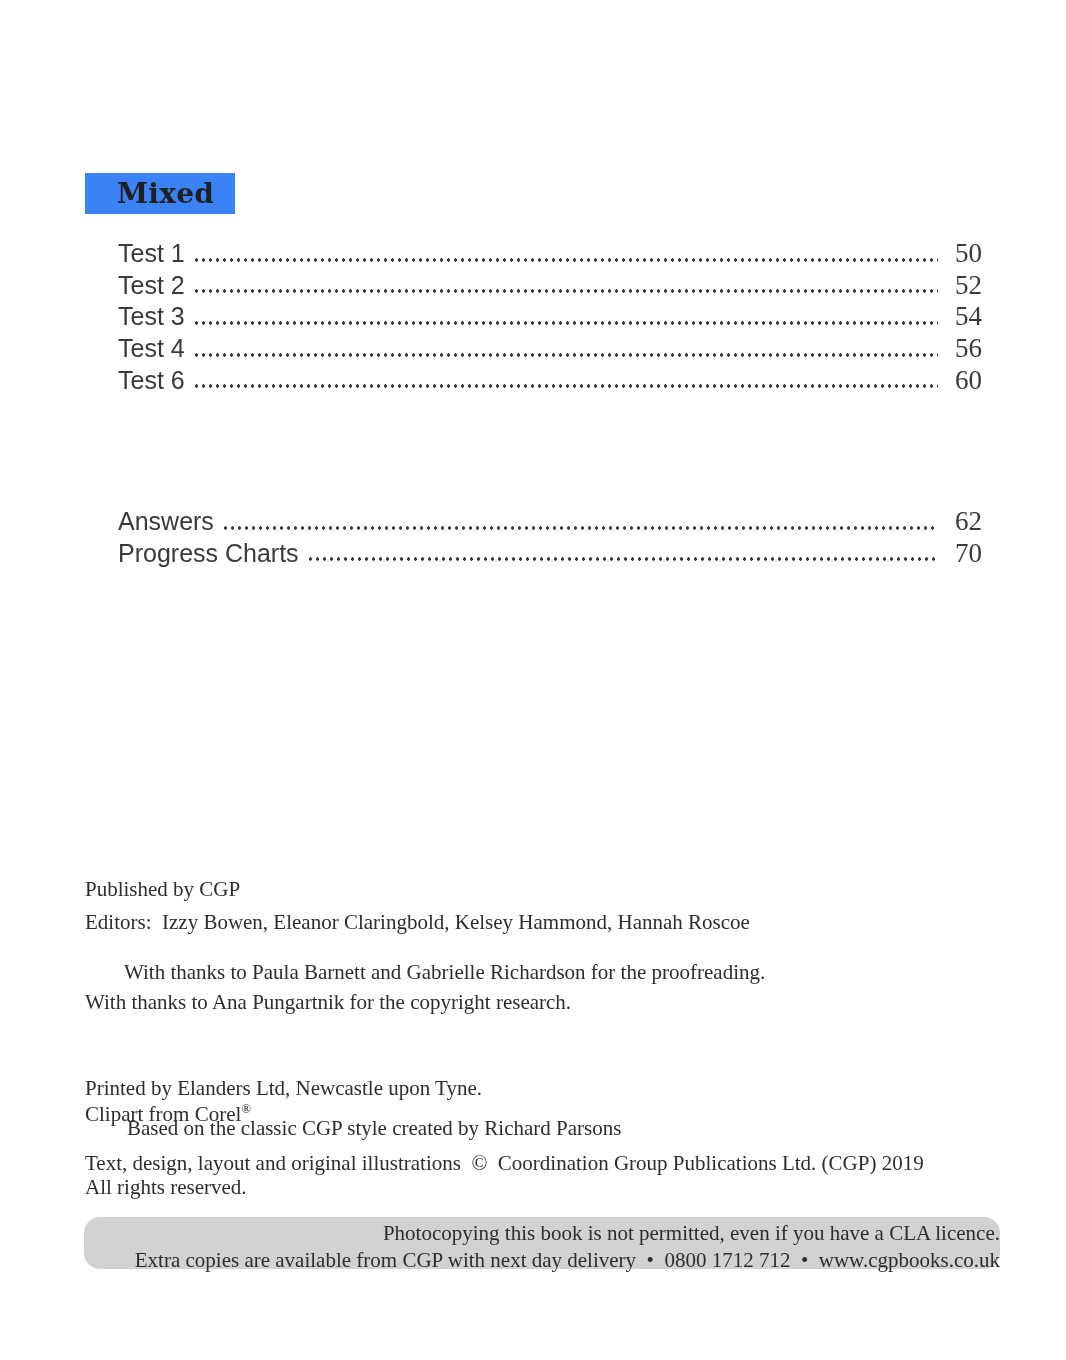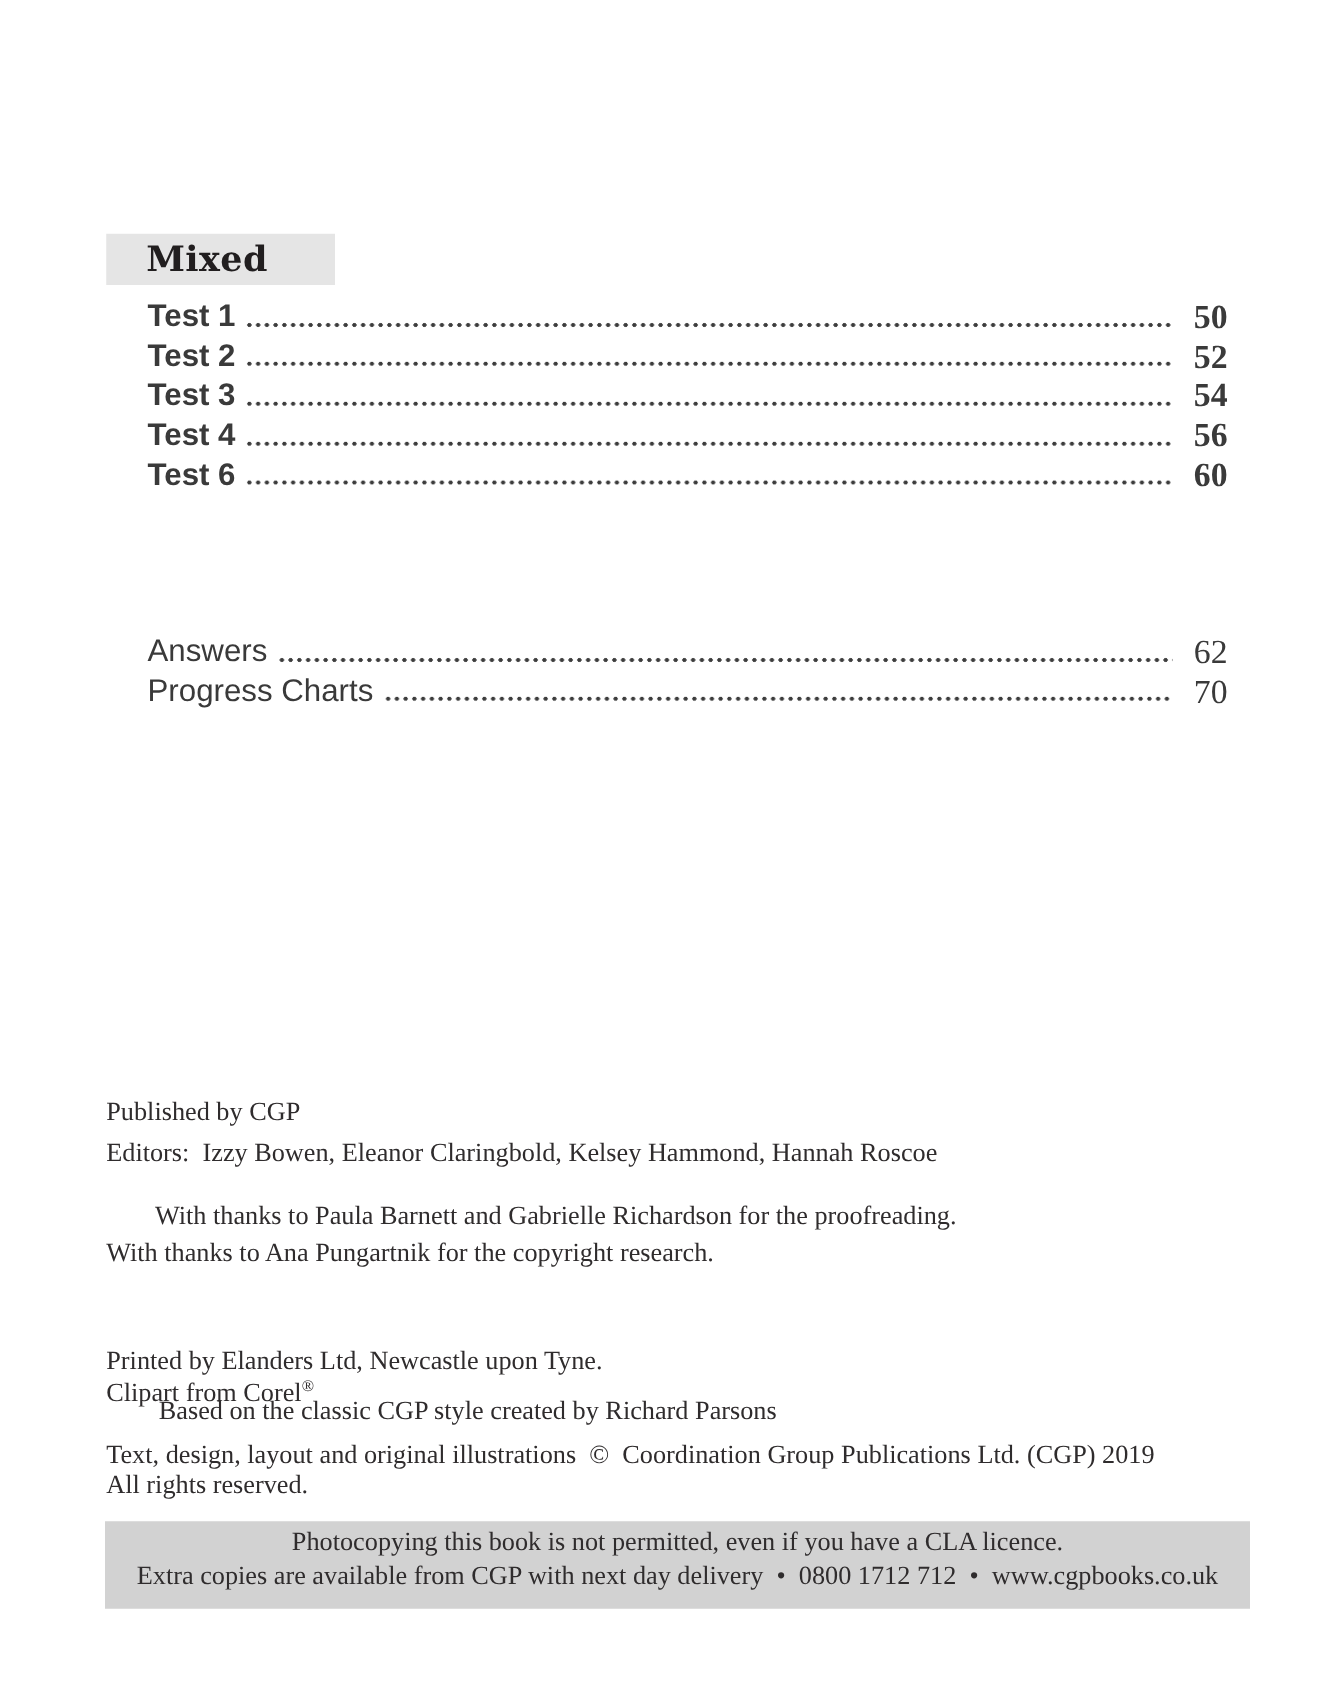--- a/index.html
+++ b/index.html
@@ -10,42 +10,42 @@
     background: #ffffff;
     overflow: hidden;
     font-family: "Liberation Serif", serif;
     color: #2b2b2b;
   }
 
   
   .heading-box {
     position: absolute;
     left: 85px;
-    top: 187px;
-    width: 183px;
+    top: 173px;
+    width: 150px;
     height: 41px;
-    background: #e5e5e5;
+    background: #3b82f6;
   }
   .heading-text {
     font-family: "DejaVu Serif", serif;
     font-weight: 700;
     font-size: 28px;
     line-height: 41px;
     padding-left: 32px;
     color: #211e1f;
     letter-spacing: 0.3px;
   }
 
   
   .toc {
     position: absolute;
     left: 118px;
     width: 864px;
   }
-  .toc.main  { top: 238px; font-weight: bold; }
+  .toc.main  { top: 238px; }
   .toc.extra { top: 485px; margin-top: 21px; }
   .toc-row {
     display: flex;
     align-items: flex-end;
     height: 31.7px;
   }
   .toc-label {
     font-family: "Liberation Sans", sans-serif;
     font-size: 25px;
     line-height: 31.7px;
@@ -93,23 +93,24 @@
   .l-based     { top: 1116px; margin-left: 42px; }
   .l-copyright { top: 1151px; }
   .l-rights    { top: 1175px; }
 
   
   .footer-box {
     position: absolute;
     left: 84px;
     top: 1217px;
     width: 916px;
-    height: 70px;
+    height: 52px;
     background: #d2d2d2;
-    text-align: center;
+    text-align: right;
+    border-radius: 16px;
   }
   .footer-line {
     font-size: 21px;
     line-height: 27px;
     color: #2f2c2d;
     white-space: pre-wrap;
   }
   .footer-line.first { margin-top: 3px; }
 </style>
 </head>

